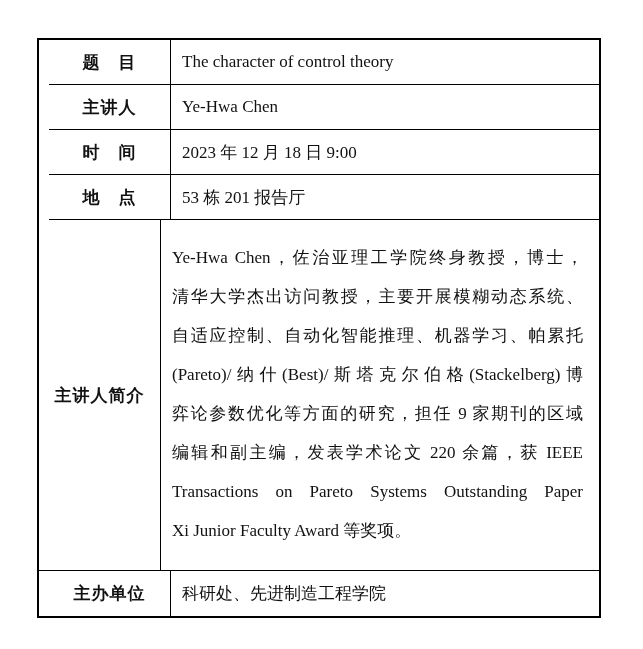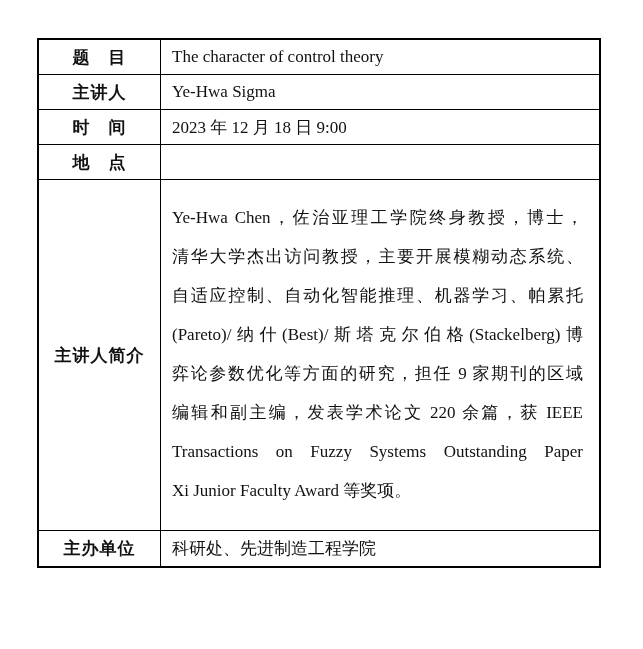--- a/index.html
+++ b/index.html
@@ -26,21 +26,21 @@
     background: #ffffff;
   }
   .row {
     display: flex;
     box-sizing: border-box;
     border-bottom: 1.5px solid #000000;
   }
   .row:last-child {
     border-bottom: none;
   }
-  .row.h-small { height: 35px; }
+  .row.h-small { height: 45px; margin-left: 10px; }
   .row.h-big   { height: 351px; }
   .cell {
     box-sizing: border-box;
     overflow: hidden;
   }
   .cell.label {
     width: 122px;
     flex: 0 0 122px;
     border-right: 1.5px solid #000000;
     display: flex;
@@ -81,42 +81,43 @@
 <div class="page">
   <div class="doc-table">
 
     <div class="row h-small">
       <div class="cell label">题　目</div>
       <div class="cell value">The character of control theory</div>
     </div>
 
     <div class="row h-small">
       <div class="cell label">主讲人</div>
-      <div class="cell value">Ye-Hwa Sigma</div>
+      <div class="cell value">Ye-Hwa Chen</div>
     </div>
 
     <div class="row h-small">
       <div class="cell label">时　间</div>
       <div class="cell value">2023 年 12 月 18 日 9:00</div>
     </div>
 
     <div class="row h-small">
       <div class="cell label">地　点</div>
+      <div class="cell value">53 栋 201 报告厅</div>
     </div>
 
     <div class="row h-big">
       <div class="cell label">主讲人简介</div>
       <div class="cell value bio">
         <div class="bio-line">Ye-Hwa Chen，佐治亚理工学院终身教授，博士，</div>
         <div class="bio-line">清华大学杰出访问教授，主要开展模糊动态系统、</div>
         <div class="bio-line">自适应控制、自动化智能推理、机器学习、帕累托</div>
         <div class="bio-line">(Pareto)/纳什(Best)/斯塔克尔伯格(Stackelberg)博</div>
         <div class="bio-line">弈论参数优化等方面的研究，担任 9 家期刊的区域</div>
         <div class="bio-line">编辑和副主编，发表学术论文 220 余篇，获 IEEE</div>
-        <div class="bio-line">Transactions on Fuzzy Systems Outstanding Paper</div>
+        <div class="bio-line">Transactions on Pareto Systems Outstanding Paper</div>
         <div class="bio-line last">Xi Junior Faculty Award 等奖项。</div>
       </div>
     </div>
 
     <div class="row h-small">
       <div class="cell label">主办单位</div>
       <div class="cell value">科研处、先进制造工程学院</div>
     </div>
 
   </div>

